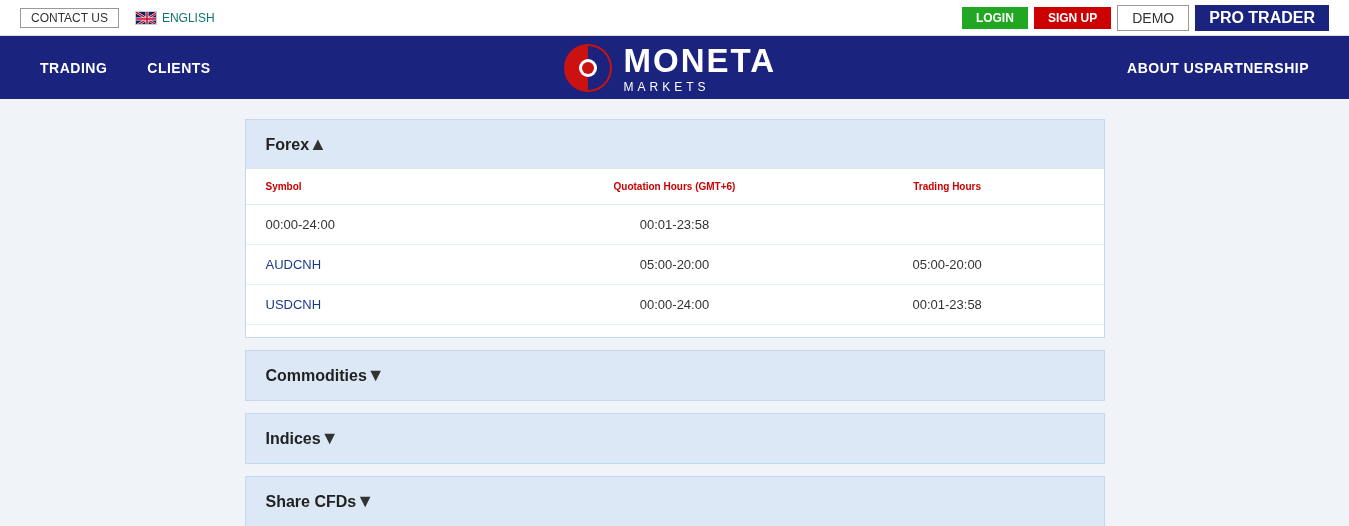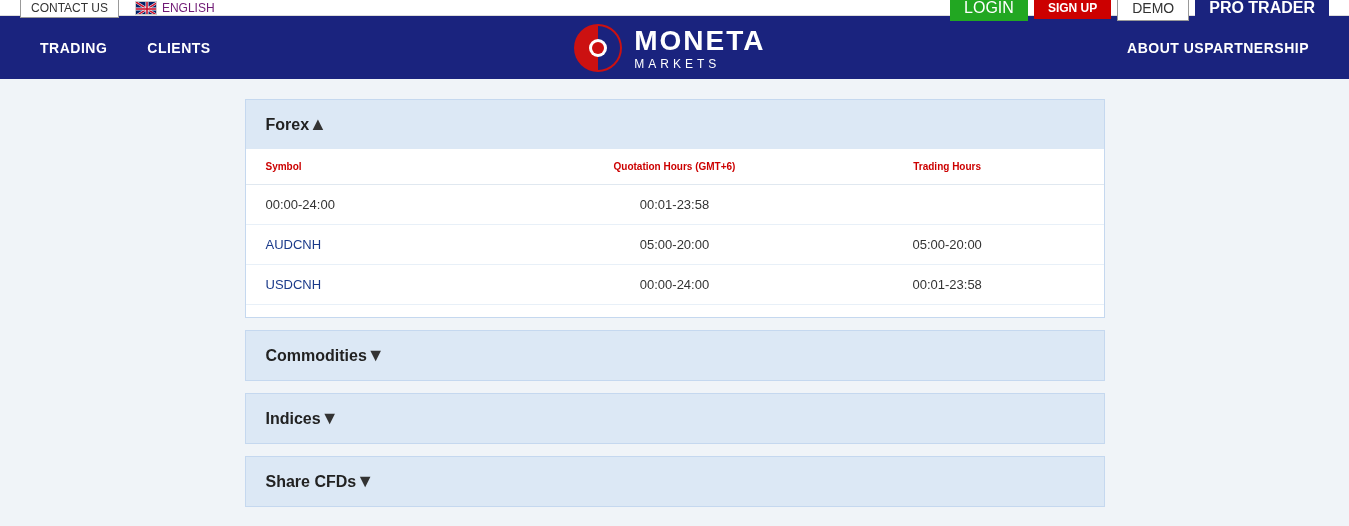--- a/index.html
+++ b/index.html
@@ -6,36 +6,36 @@
     body { font-family: Arial, sans-serif; background: #f0f4f8; min-width: 1349px; }
 
     
     .top-bar {
       background: #fff;
       border-bottom: 1px solid #ddd;
       display: flex;
       align-items: center;
       justify-content: space-between;
       padding: 6px 20px;
-      height: 16px;
+      height: 36px;
     }
     .top-bar-left { display: flex; align-items: center; gap: 16px; }
     .contact-btn {
       border: 1px solid #999;
       background: #fff;
       padding: 2px 10px;
       font-size: 12px;
       cursor: pointer;
       color: #333;
     }
-    .lang-flag { display: flex; align-items: center; gap: 5px; font-size: 12px; color: #701a75; }
+    .lang-flag { display: flex; align-items: center; gap: 5px; font-size: 12px; color: #0f766e; }
     .top-bar-right { display: flex; align-items: center; gap: 6px; }
     .btn-login {
       background: #22a722; color: #fff; border: none;
-      padding: 4px 14px; font-size: 16px; font-weight: normal; cursor: pointer;
+      padding: 4px 14px; font-size: 12px; font-weight: bold; cursor: pointer;
     }
     .btn-signup {
       background: #cc0000; color: #fff; border: none;
       padding: 4px 14px; font-size: 12px; font-weight: bold; cursor: pointer;
     }
     .btn-demo {
       background: #fff; color: #333; border: 1px solid #999;
       padding: 4px 14px; font-size: 14px; cursor: pointer;
     }
     .btn-protrader {
@@ -63,21 +63,21 @@
       text-decoration: none;
     }
 
     
     .logo-container { display: flex; align-items: center; gap: 10px; }
     .logo-icon {
       width: 52px; height: 52px;
       position: relative;
     }
     .logo-text { color: #fff; }
-    .logo-text .brand { font-size: 28px; font-weight: 900; letter-spacing: 2px; }
+    .logo-text .brand { font-size: 33px; font-weight: 900; letter-spacing: 2px; }
     .logo-text .sub { font-size: 12px; letter-spacing: 4px; font-weight: 400; }
 
     
     .main-content {
       max-width: 880px;
       margin: 20px auto;
       padding: 0 10px;
     }
 
     

